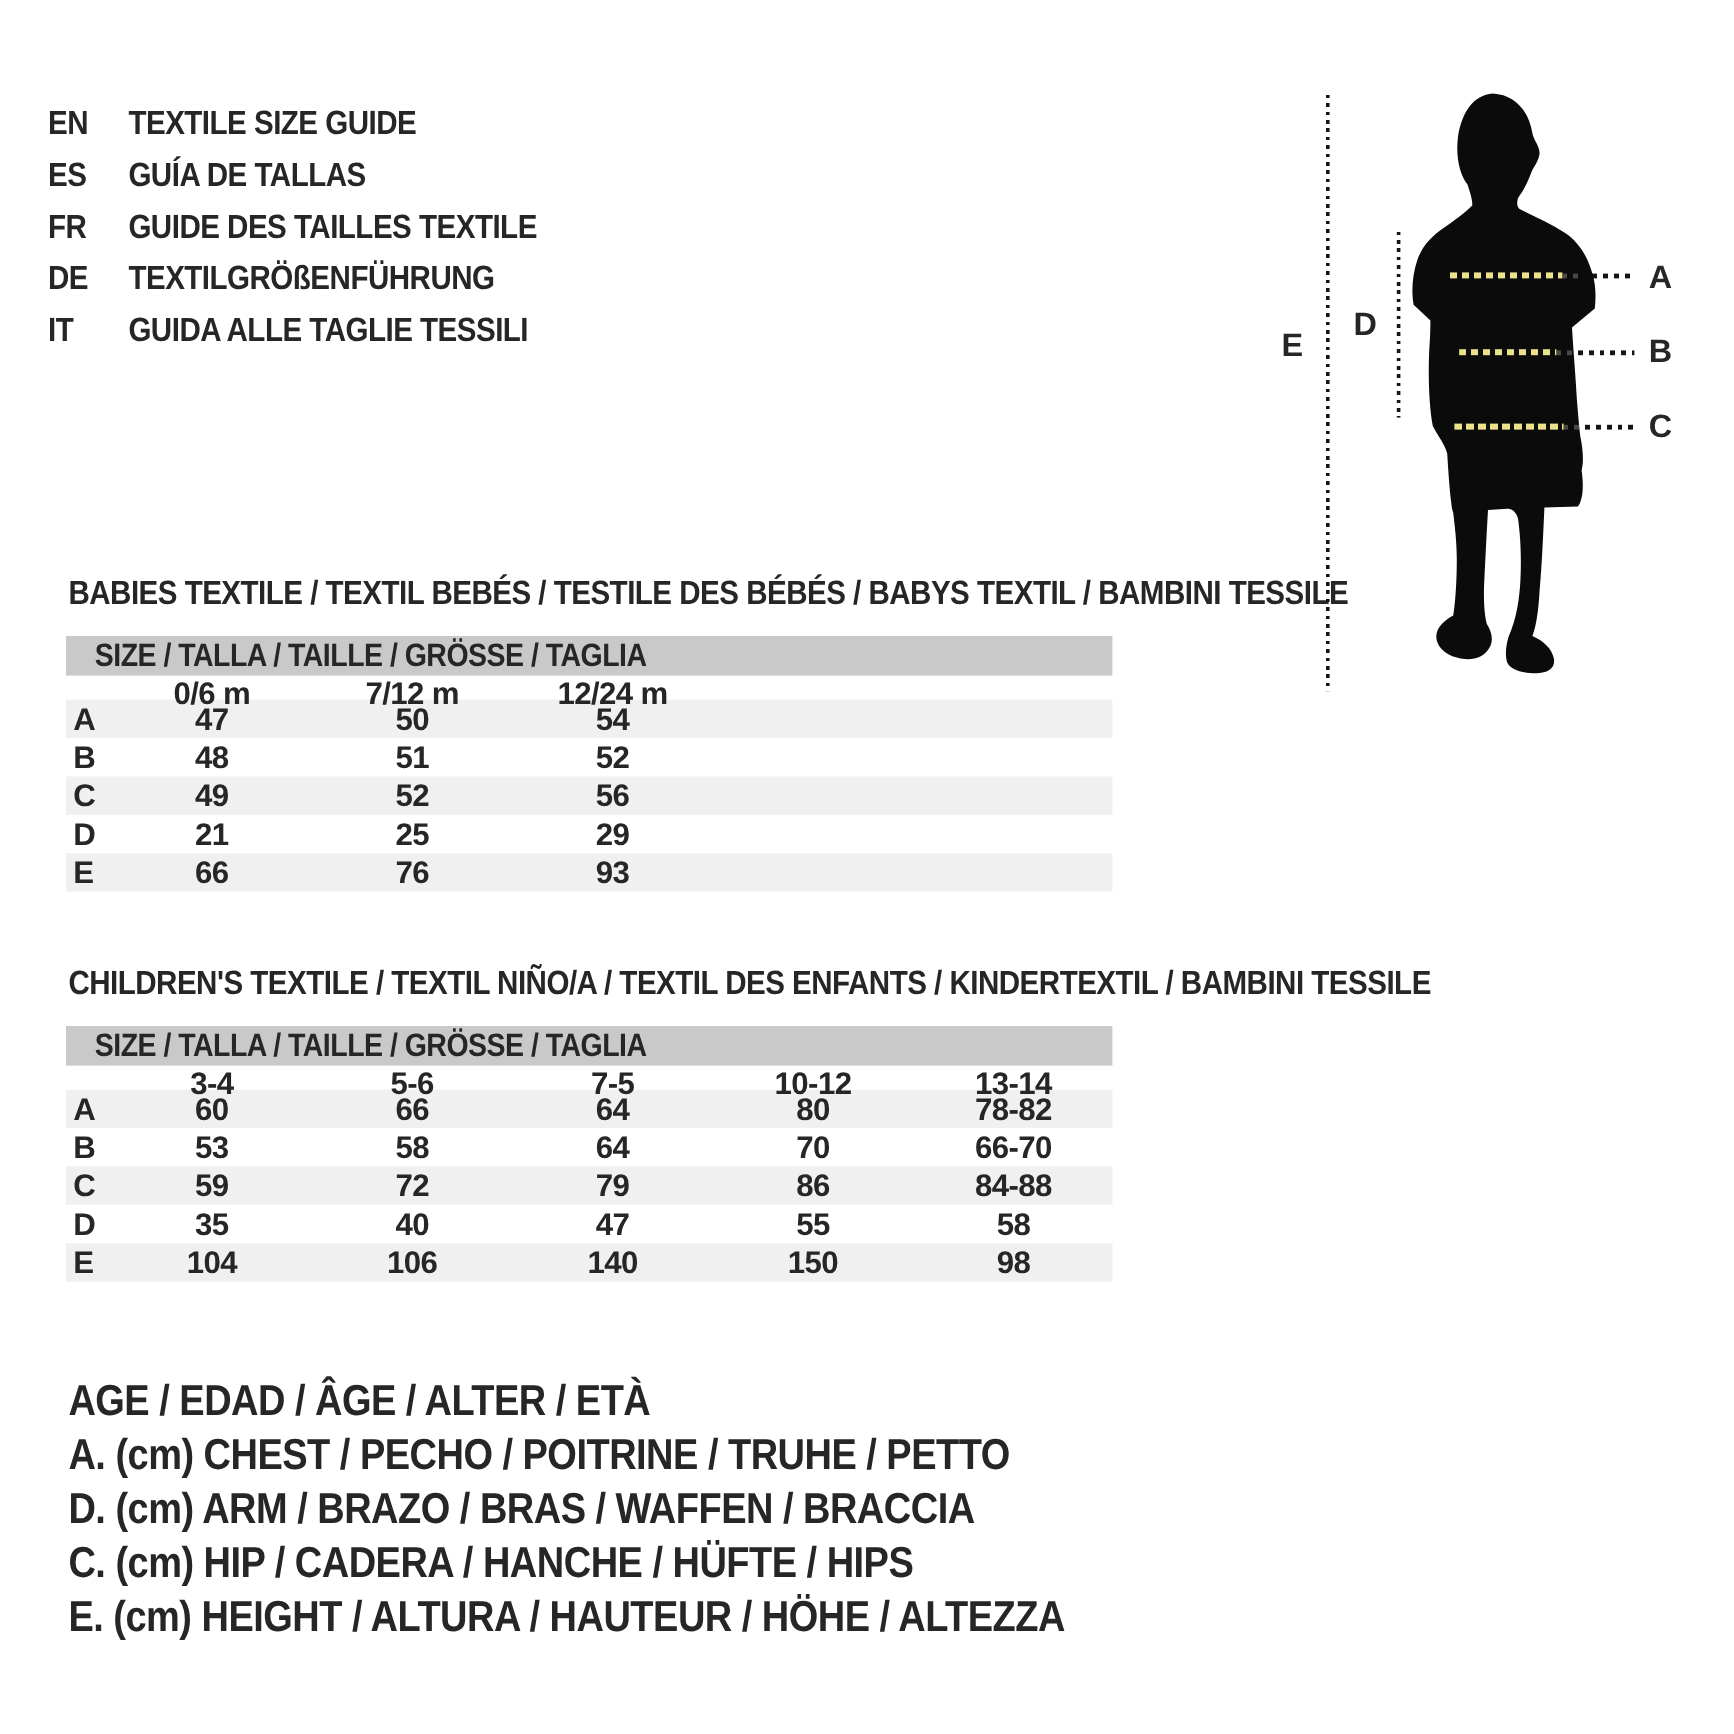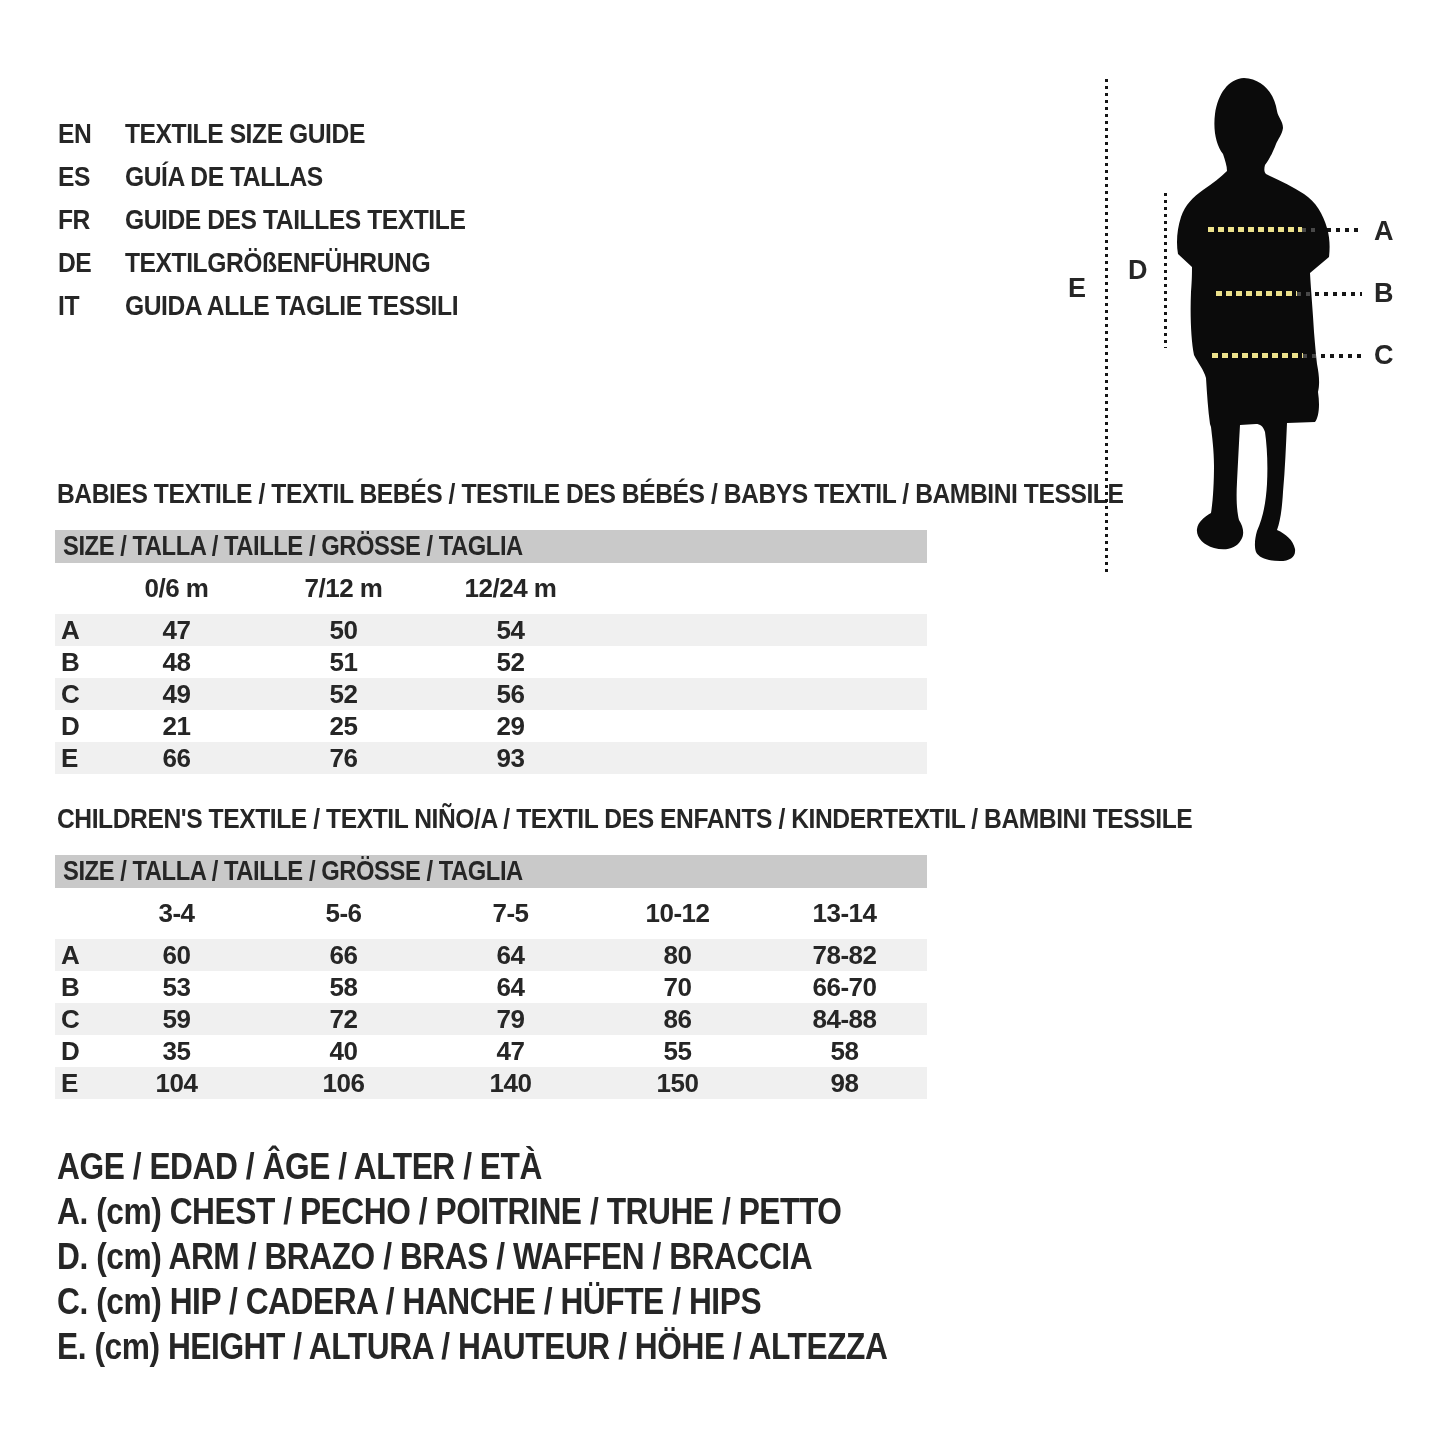--- a/index.html
+++ b/index.html
@@ -4,21 +4,21 @@
 <style>
   html,body { margin:0; padding:0; background:#ffffff; }
   .page {
     position:relative; width:1445px; height:1445px; background:#fff;
     font-family:"Liberation Sans", sans-serif; color:var(--text-color,#262626);
     overflow:hidden;
   }
   .cond { display:inline-block; transform:scaleX(0.88); transform-origin:0 50%; white-space:nowrap; }
 
   
-  .lang-header { position:absolute; left:58px; top:81px;margin-top:31px; }
+  .lang-header { position:absolute; left:40px; top:81px; }
   .lang-row { display:grid; grid-template-columns:67px auto; height:43px; align-items:center; }
   .lang-code, .lang-title { font-size:28px; font-weight:700; letter-spacing:-0.5px; }
 
   
   .silhouette-svg { position:absolute; left:1140px; top:60px; width:260px; height:530px; color:var(--silhouette-color,#0b0b0b); z-index:2; }
   .vdots { position:absolute; width:3px; z-index:1;
     background:repeating-linear-gradient(180deg, var(--dot-color,#151515) 0 3px, transparent 3px 7px); }
   .e-line { left:1105px; top:79px;  height:497px; }
   .d-line { left:1164px; top:193px; height:155px; }
   .hblack { position:absolute; height:4px; z-index:1;
@@ -45,23 +45,23 @@
 
   
   .section-title { position:absolute; left:57px; font-size:28px; font-weight:700; letter-spacing:-0.5px; line-height:30px; white-space:nowrap;text-decoration:underline; }
   .babies-title   { top:479px; }
   .children-title { top:804px; }
 
   
   .size-table { position:absolute; left:55px; width:872px; }
   .babies-table   { top:530px; }
   .children-table { top:855px; }
-  .size-bar { height:33px; background:var(--table-header-bg,#c9c9c9); line-height:33px; padding-left:8px; font-size:27px; font-weight:700; letter-spacing:-0.5px; }
+  .size-bar { height:33px; background:var(--table-header-bg,#c9c9c9); line-height:33px; padding-left:24px; font-size:27px; font-weight:700; letter-spacing:-0.5px; }
   .trow { display:grid; grid-template-columns:38px repeat(5,167px) 1fr; align-items:center; }
-  .head-row { height:51px; }
+  .head-row { height:20px; }
   .data-row { height:32px; }
   .stripe { background:var(--row-stripe,#f0f0f0); }
   .rlabel { font-size:26px; font-weight:700; padding-left:6px; letter-spacing:-0.5px; }
   .cell { font-size:26px; font-weight:700; text-align:center; letter-spacing:-0.5px; }
 
   
   .legend { position:absolute; left:57px; top:1144px; }
   .legend-line { height:45px; line-height:45px; font-size:36px; font-weight:700; letter-spacing:-0.5px; white-space:nowrap; }
 </style>
 </head>

